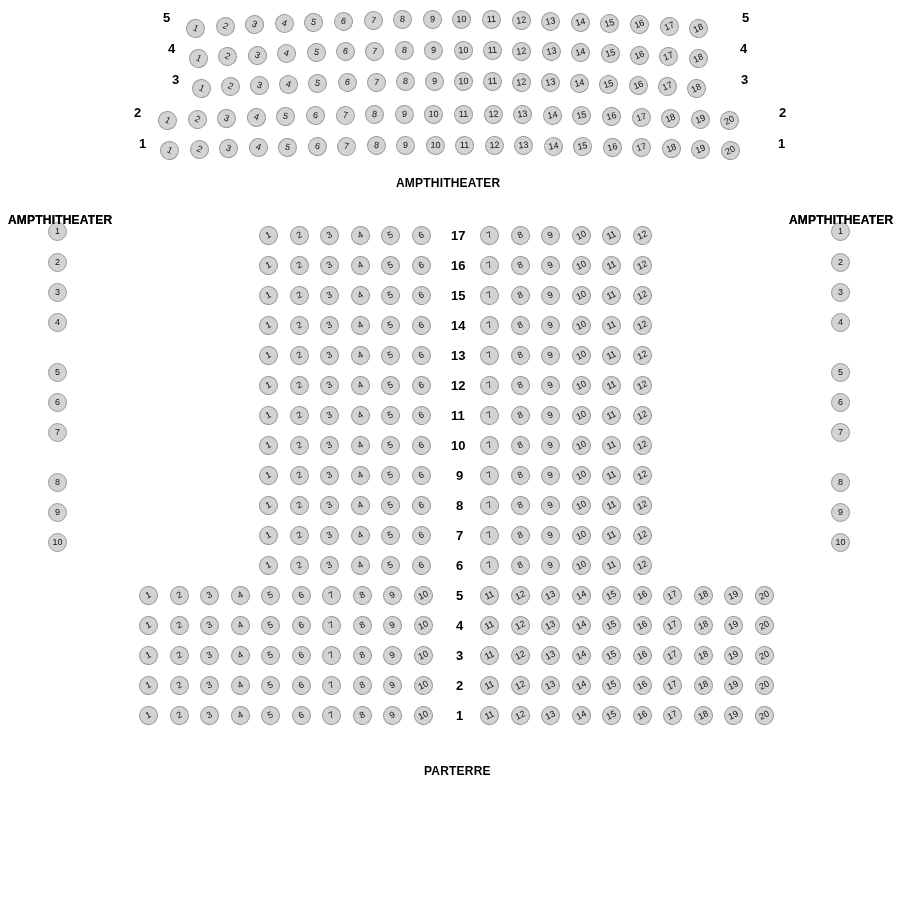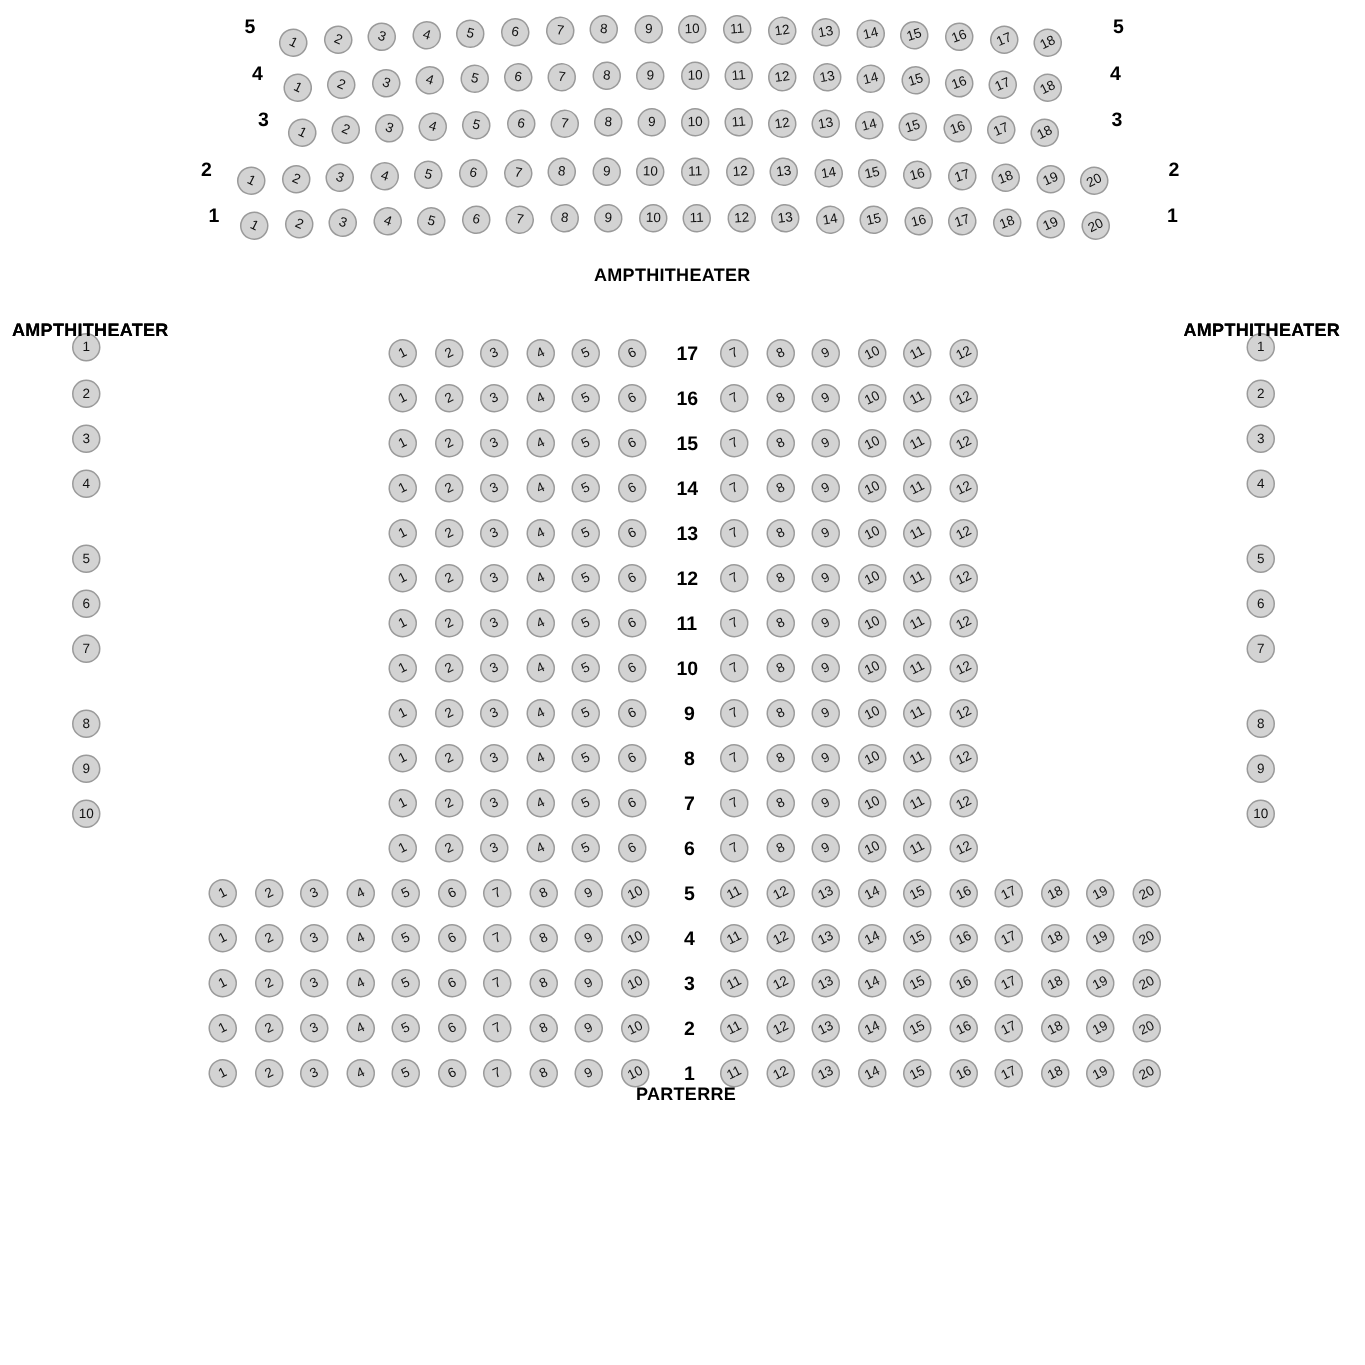--- a/index.html
+++ b/index.html
@@ -426,16 +426,16 @@
     <div class="seat" style="left: 510.5px; top: 706px; transform: rotate(-26deg);">12</div>
     <div class="seat" style="left: 541px; top: 706px; transform: rotate(-26deg);">13</div>
     <div class="seat" style="left: 571.5px; top: 706px; transform: rotate(-26deg);">14</div>
     <div class="seat" style="left: 602px; top: 706px; transform: rotate(-26deg);">15</div>
     <div class="seat" style="left: 632.5px; top: 706px; transform: rotate(-26deg);">16</div>
     <div class="seat" style="left: 663px; top: 706px; transform: rotate(-26deg);">17</div>
     <div class="seat" style="left: 693.5px; top: 706px; transform: rotate(-26deg);">18</div>
     <div class="seat" style="left: 724px; top: 706px; transform: rotate(-26deg);">19</div>
     <div class="seat" style="left: 754.5px; top: 706px; transform: rotate(-26deg);">20</div>
     <div class="rowlabel" style="left: 456px; top: 706px;">1</div>
-    <div class="sectionlabel" style="left: 424px; top: 722px; text-align: center;">PARTERRE</div>
+    <div class="sectionlabel" style="left: 424px; top: 764px; text-align: center;">PARTERRE</div>
     <div class="sectionlabel" style="left: 8px; top: 213px;">AMPTHITHEATER</div>
     <div class="sectionlabel" style="left: 789px; top: 213px;">AMPTHITHEATER</div>
   </div>
 
 </body></html>

